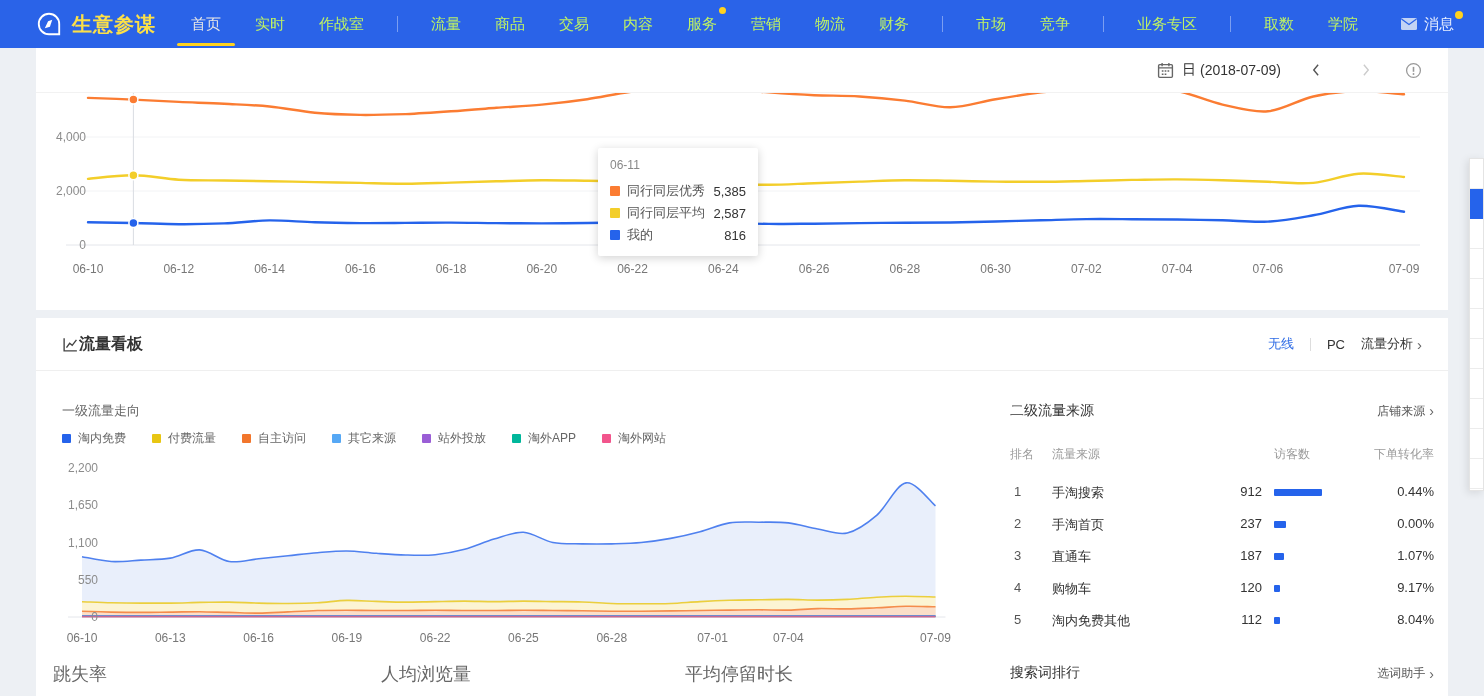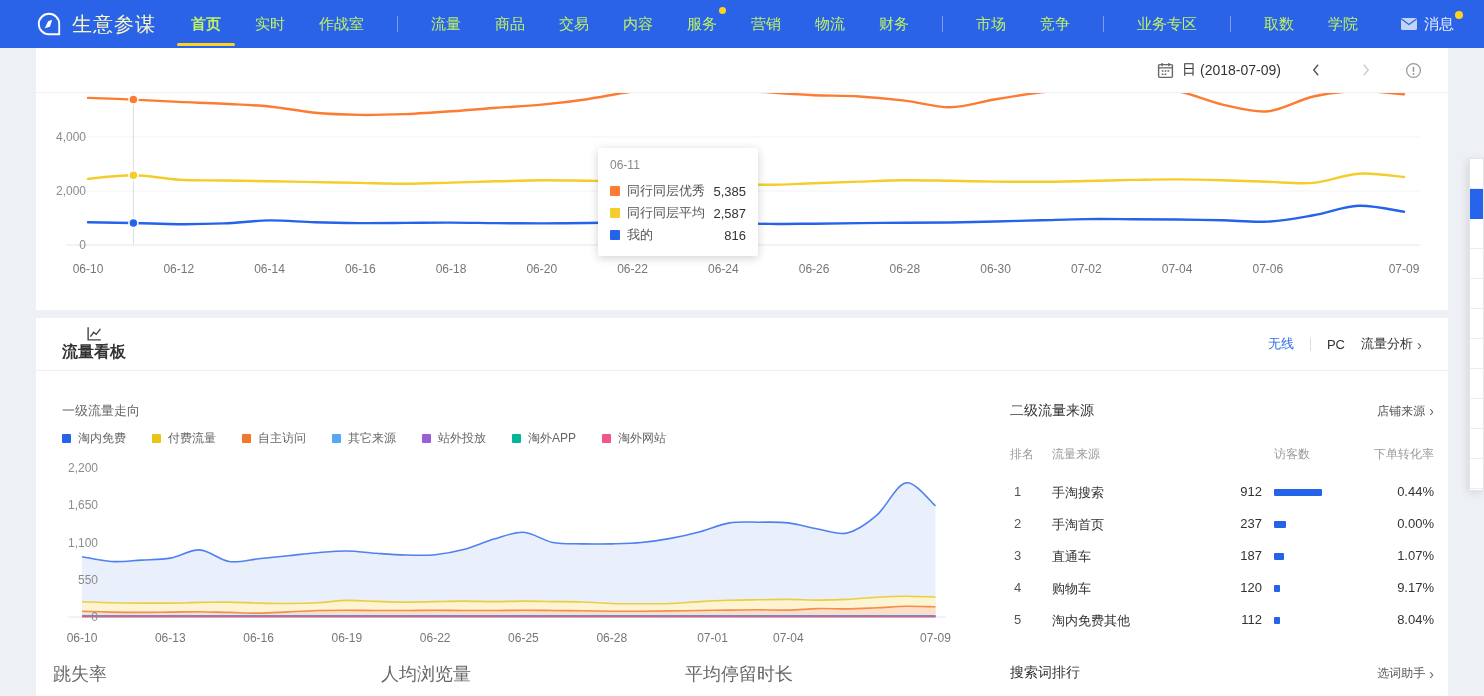--- a/index.html
+++ b/index.html
@@ -3,24 +3,24 @@
 <meta charset="utf-8">
 <style>
   * { margin:0; padding:0; box-sizing:border-box; }
   html,body { background:#edf0f4; }
   body { font-family:"Liberation Sans","DejaVu Sans",sans-serif; }
   .page { position:relative; width:1484px; height:696px; background:#edf0f4; overflow:hidden; }
 
   
   .topnav { position:absolute; left:0; top:0; width:1484px; height:48px; background:#2a63e8; display:flex; align-items:center; padding:0 0 0 36px; }
   .brand { display:flex; align-items:center; gap:10px; margin-right:18px; cursor:pointer; }
-  .brand-name { color:#fef9c3; font-size:20px; font-weight:normal; letter-spacing:1px; }
+  .brand-name { color:#fde047; font-size:20px; font-weight:bold; letter-spacing:1px; }
   .nav-list { display:flex; align-items:center; height:48px; }
   .nav-item { position:relative; color:#bef264; font-size:15px; margin:0 17px; height:48px; display:flex; align-items:center; cursor:pointer; white-space:nowrap; }
-  .nav-item.active { color:#bef264; font-weight:bold; }
+  .nav-item.active { color:#e5e5e5; font-weight:normal; }
   .nav-item.active::after { content:""; position:absolute; left:-14px; right:-14px; bottom:2px; height:3px; border-radius:2px; background:#ffd21e; }
   .nav-item .dot { display:none; position:absolute; top:7px; right:-9px; width:7px; height:7px; border-radius:50%; background:#ffd21e; }
   .nav-item.has-badge .dot { display:block; }
   .nav-sep { width:1px; height:16px; background:rgba(255,255,255,.38); margin:0 16px; }
   .nav-msg { position:relative; margin-left:auto; margin-right:30px; display:flex; align-items:center; gap:7px; color:#e8efff; font-size:15px; cursor:pointer; }
   .nav-msg .dot { position:absolute; top:-4px; right:-9px; width:8px; height:8px; border-radius:50%; background:#ffd21e; }
 
   
   .card1 { position:absolute; left:36px; top:48px; width:1412px; height:262px; background:#fff; }
   .tabbar { position:relative; height:45px; display:flex; align-items:center; padding:0 26px 0 28px; border-bottom:1px solid #f2f2f2; }
@@ -43,21 +43,21 @@
   
   .tooltip { position:absolute; left:562px; top:100px; width:160px; background:#fff; box-shadow:0 2px 10px rgba(0,0,0,.18); border-radius:2px; padding:10px 12px 10px 12px; z-index:5; }
   .tooltip-title { font-size:12px; color:#888; margin-bottom:8px; }
   .tip-row { display:flex; align-items:center; gap:7px; height:22px; font-size:13px; color:#555; }
   .tip-row .sw { width:10px; height:10px; border-radius:1px; flex:none; }
   .tip-row .val { margin-left:auto; color:#333; }
 
   
   .card2 { position:absolute; left:36px; top:318px; width:1412px; height:378px; background:#fff; overflow:hidden; }
   .board-head { position:relative; height:53px; display:flex; align-items:center; padding:0 26px; border-bottom:1px solid #efefef; }
-  .board-title { display:flex; align-items:center; font-size:16px; color:#333; font-weight:bold;flex-direction:column; }
+  .board-title { display:flex; align-items:center; font-size:16px; color:#333; font-weight:bold; }
   .board-links { margin-left:auto; display:flex; align-items:center; gap:16px; font-size:13px; }
   .blink { color:#333; cursor:pointer; display:flex; align-items:center; gap:4px; }
   .blink.active { color:#2e6be5; }
   .blink .arr { display:none; font-size:15px; color:#666; }
   .blink.has-arrow .arr { display:inline; }
   .blink-sep { width:1px; height:13px; background:#ddd; }
 
   .sub-title { position:absolute; left:26px; top:84px; font-size:13px; color:#666; }
   .legend { position:absolute; left:26px; top:112px; display:flex; align-items:center; gap:26px; }
   .lg-item { display:flex; align-items:center; gap:7px; font-size:12px; color:#666; cursor:pointer; }

